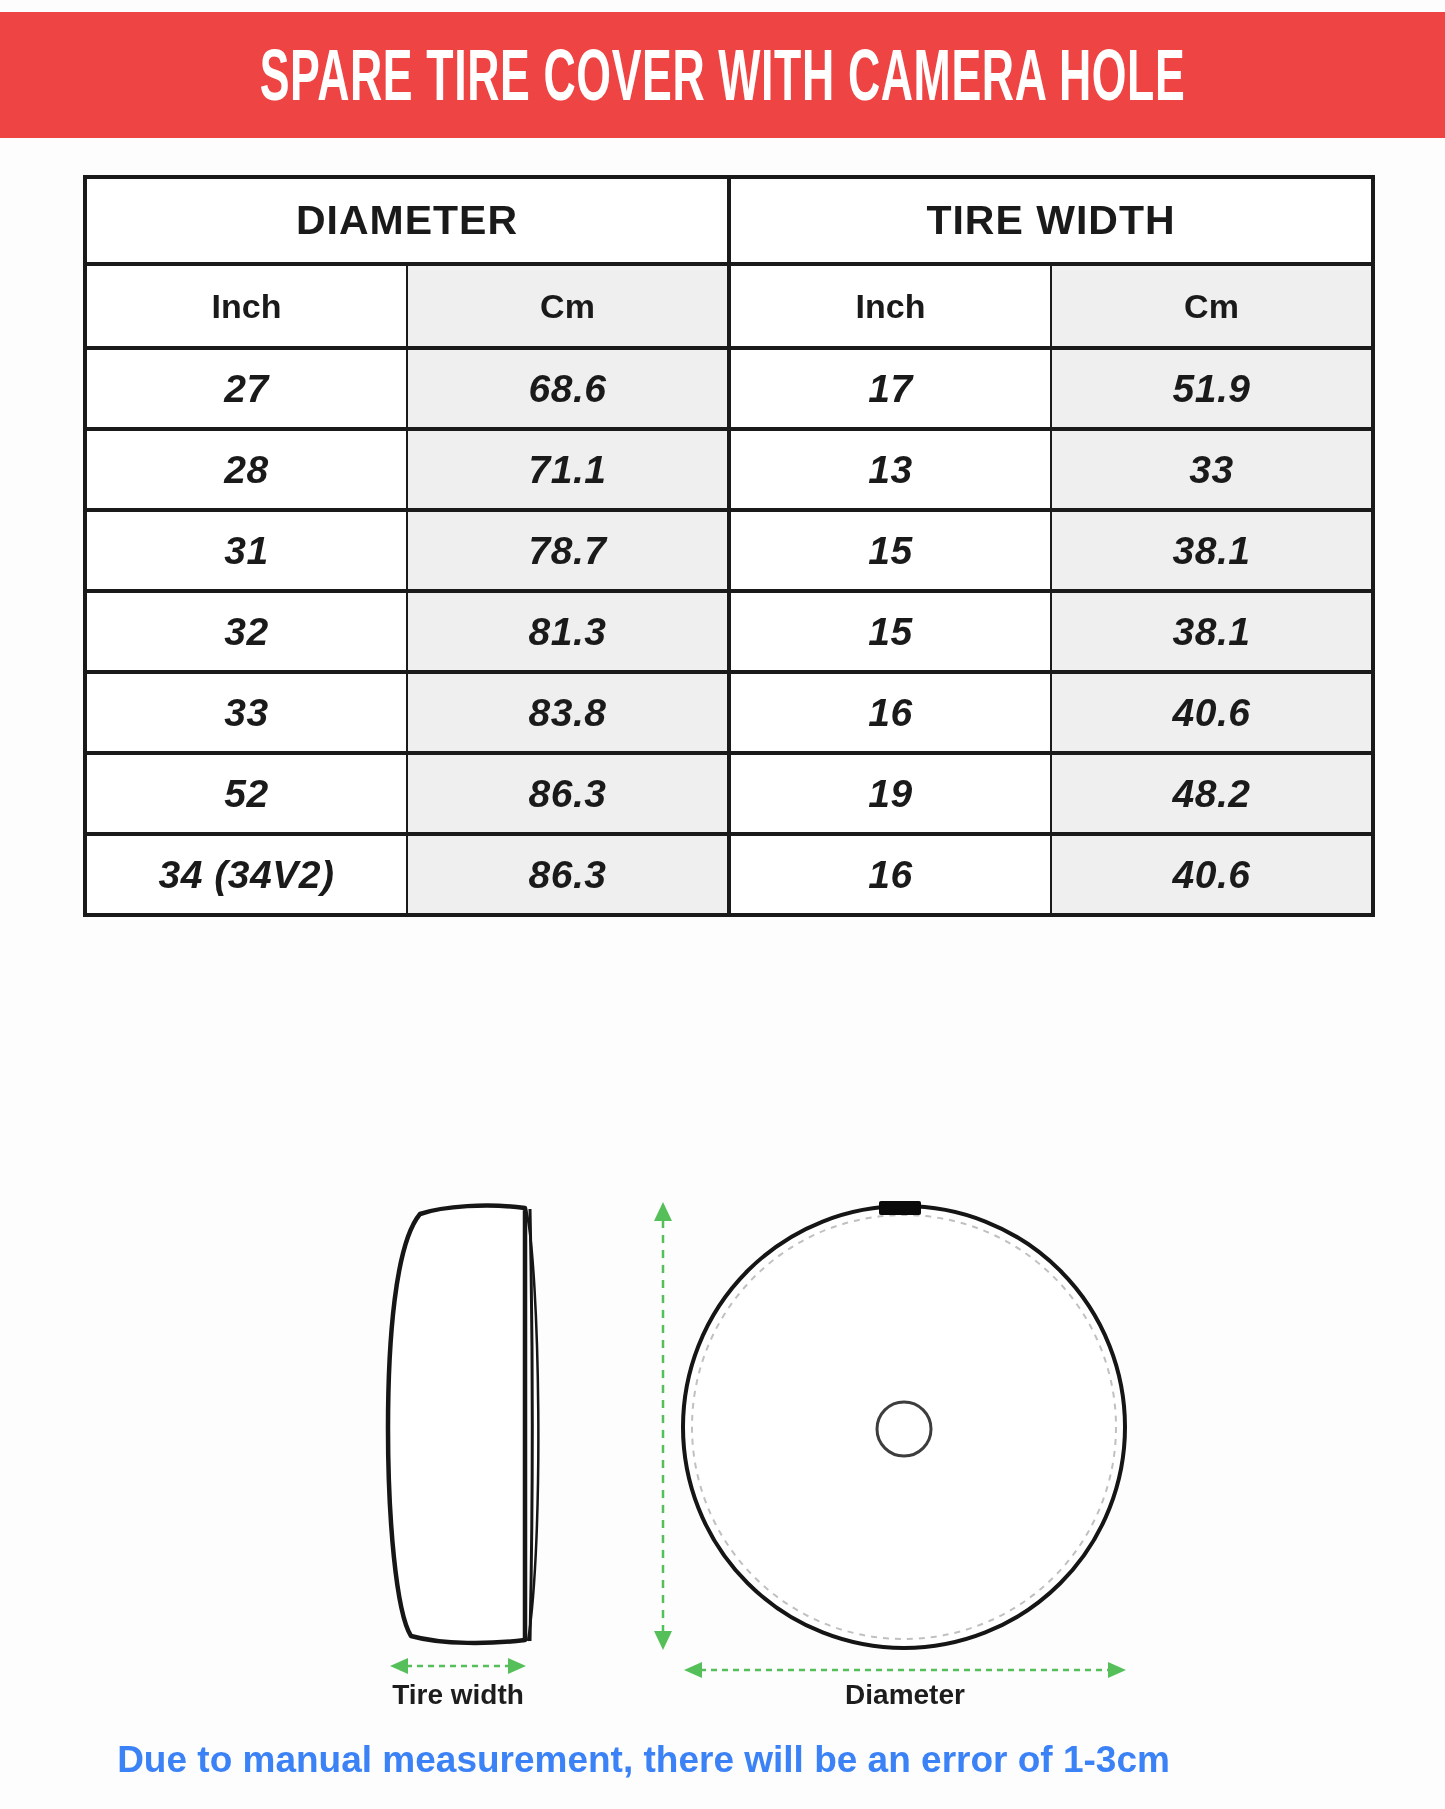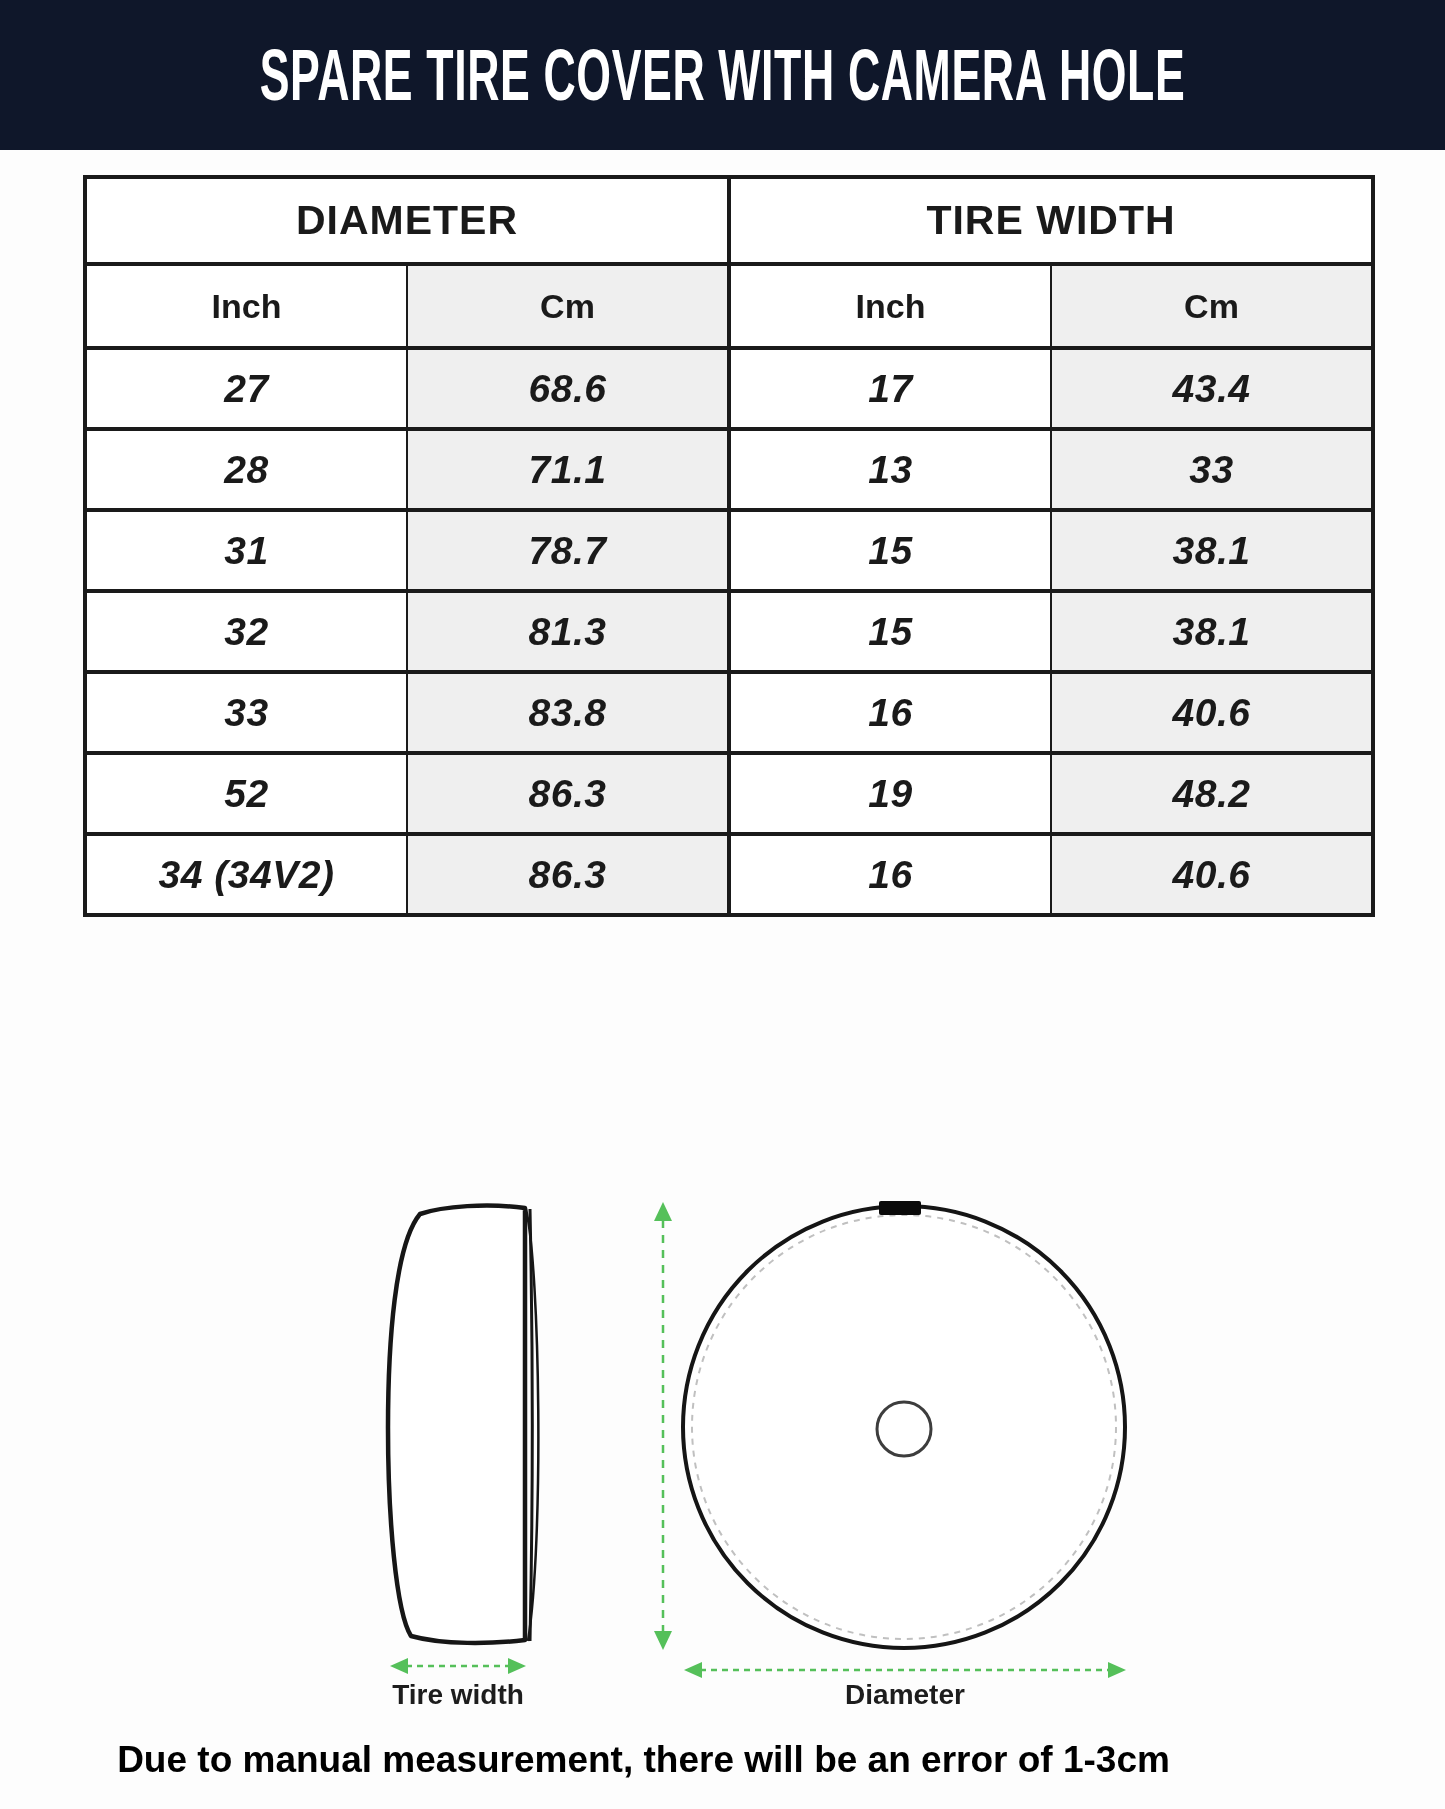--- a/index.html
+++ b/index.html
@@ -2,22 +2,22 @@
 <html><head>
 <meta charset="utf-8">
 <style>
   html,body{margin:0;padding:0;background:#ffffff;}
   .page{
     position:relative;width:1445px;height:1809px;overflow:hidden;
     background:#fdfdfd;font-family:"Liberation Sans",sans-serif;
   }
   
   .banner{
-    position:absolute;left:0;top:0;width:1445px;height:150px;
-    background:#0f172a;display:flex;align-items:center;justify-content:center;
+    position:absolute;left:0;top:12px;width:1445px;height:126px;
+    background:#ef4444;display:flex;align-items:center;justify-content:center;
   }
   .banner-title{
     color:#ffffff;font-weight:bold;font-size:72px;line-height:1;
     letter-spacing:1px;white-space:nowrap;
     transform:scaleX(0.62);transform-origin:center center;
   }
   
   .size-table{
     position:absolute;left:83px;top:175px;width:1292px;
     border-collapse:collapse;table-layout:fixed;background:#ffffff;
@@ -40,21 +40,21 @@
   .diagram-svg{position:absolute;}
   .diagram-label{
     position:absolute;font-size:28px;font-weight:bold;color:#1d1d1d;
     text-align:center;line-height:1.1;
   }
   .label-tire-width{left:383px;top:1680px;width:150px;}
   .label-diameter{left:779px;top:1680px;width:252px;}
   
   .note{
     position:absolute;left:0;top:1739px;width:1287px;
-    text-align:center;font-size:37px;font-weight:bold;color:#000000;
+    text-align:center;font-size:37px;font-weight:bold;color:#3b82f6;
   }
 </style>
 </head>
 <body>
 
 <div class="page">
 
   <header class="banner">
     <span class="banner-title">SPARE TIRE COVER WITH CAMERA HOLE</span>
   </header>
@@ -80,21 +80,21 @@
         <th>Cm</th>
         <th>Inch</th>
         <th>Cm</th>
       </tr>
     </thead>
     <tbody>
         <tr>
           <td>27</td>
           <td>68.6</td>
           <td>17</td>
-          <td>43.4</td>
+          <td>51.9</td>
         </tr>
         <tr>
           <td>28</td>
           <td>71.1</td>
           <td>13</td>
           <td>33</td>
         </tr>
         <tr>
           <td>31</td>
           <td>78.7</td>

